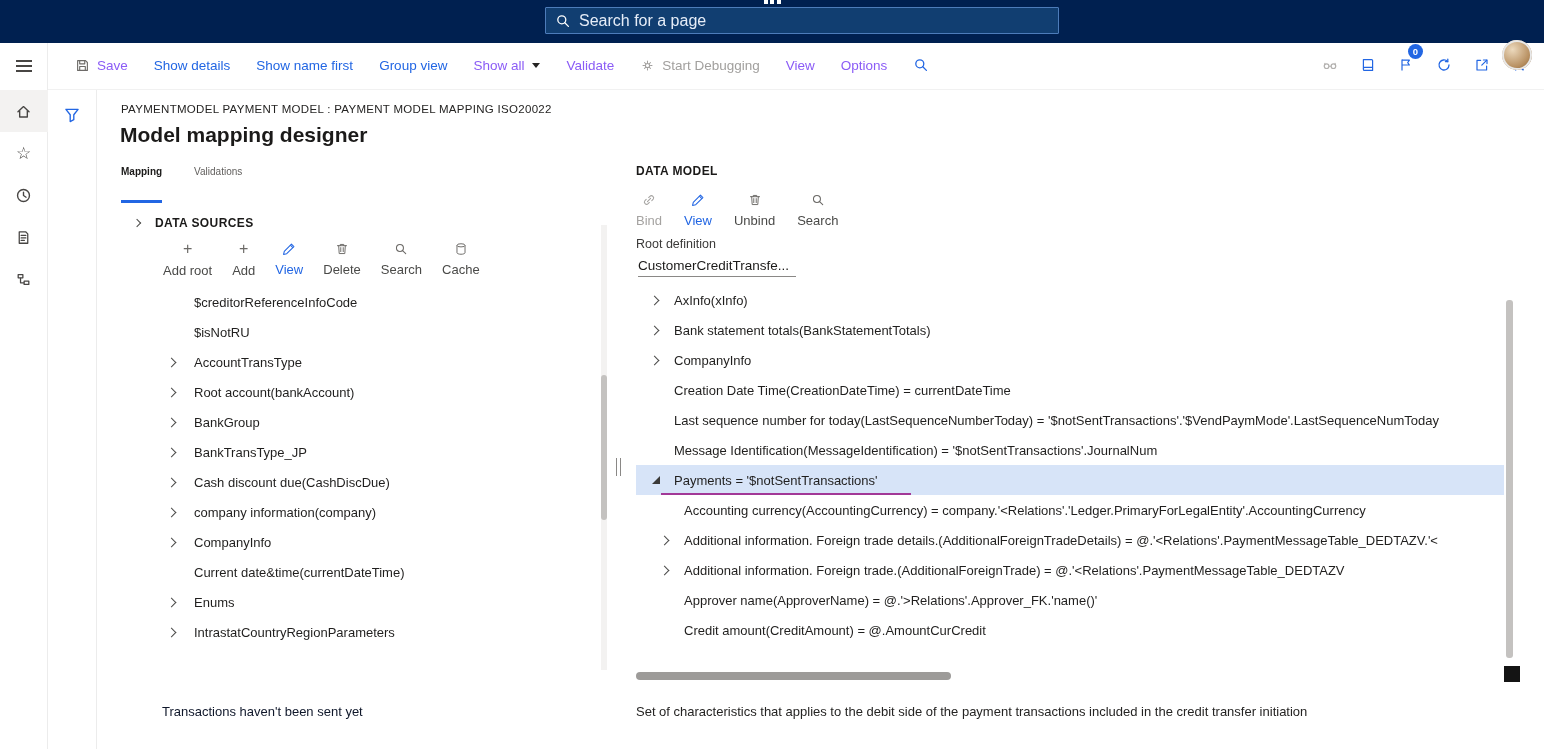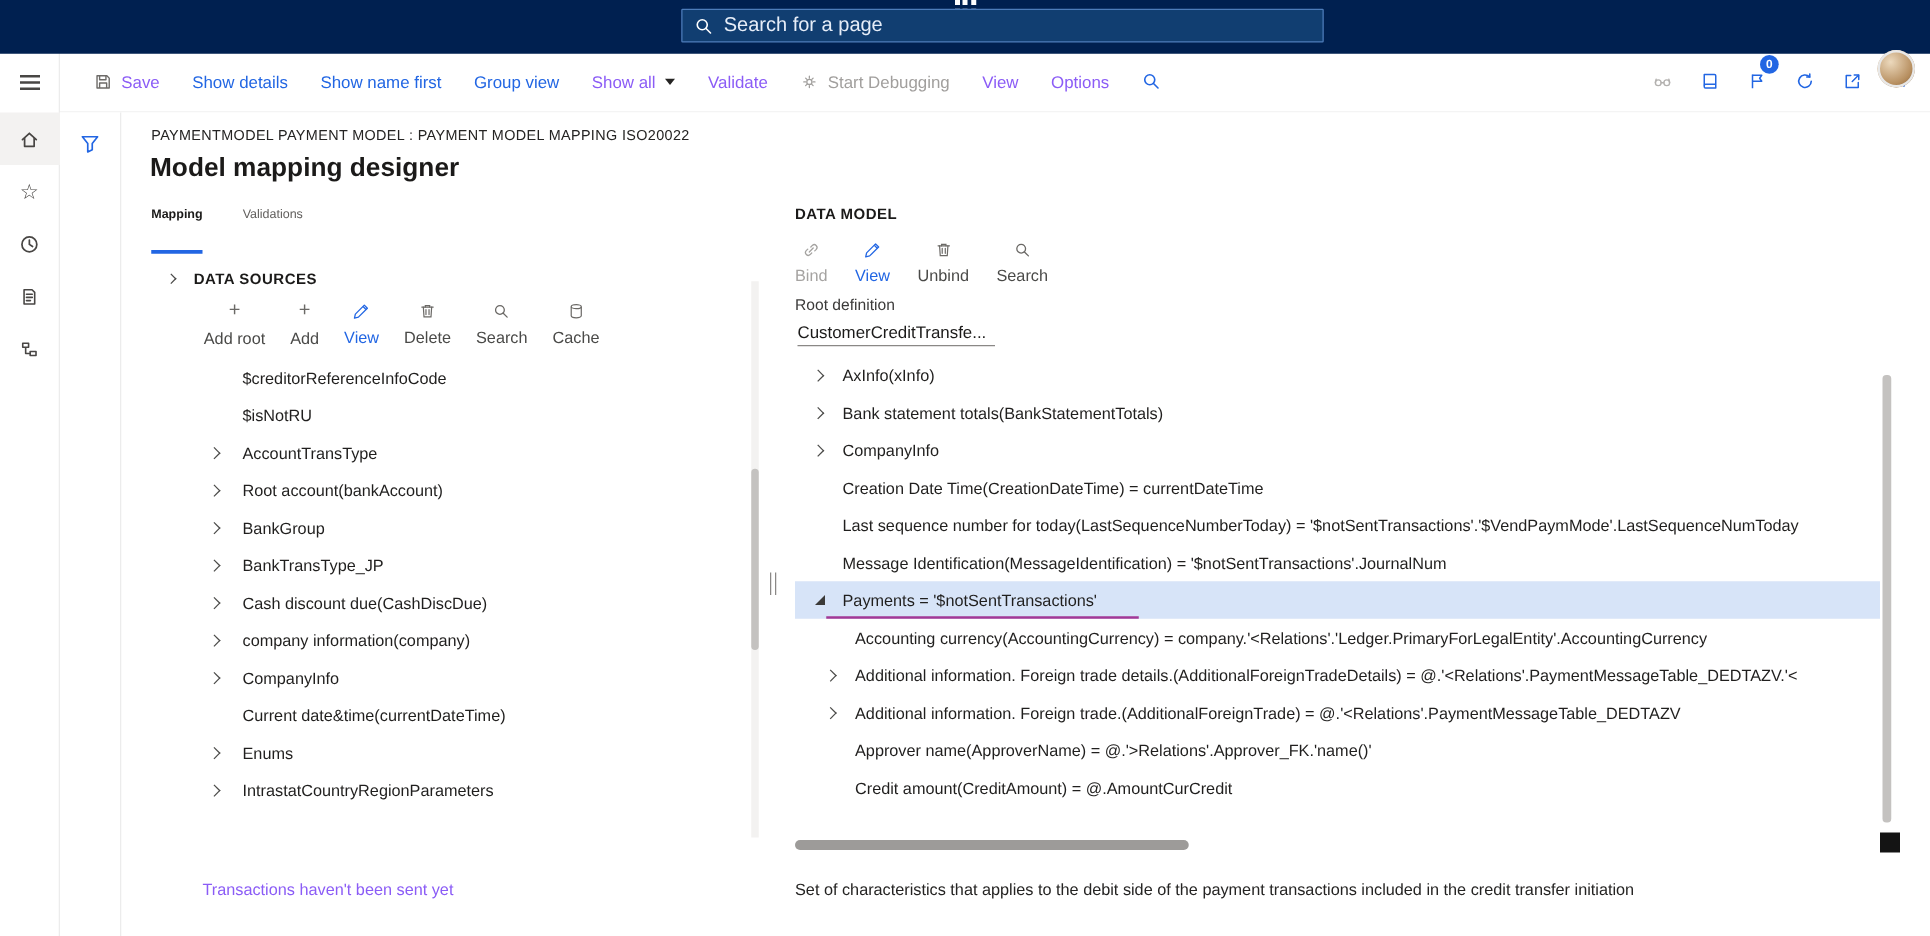--- a/index.html
+++ b/index.html
@@ -100,21 +100,21 @@
   .arrow-none .twisty{visibility:hidden;}
   .arrow-collapsed .twisty::before{content:"";width:6px;height:6px;border-right:1.4px solid #4a4a48;border-top:1.4px solid #4a4a48;transform:rotate(45deg);margin-right:3px;}
   .arrow-expanded .twisty::before{content:"";width:0;height:0;border-left:8px solid transparent;border-bottom:8px solid #3b3a39;}
   .tree-label{font-size:13px;color:#201f1e;padding:3px 8px;}
   .tree-row.selected{background:var(--selection-bg,#d7e4f8);}
   .src-tree .selected .tree-label{outline:1px solid var(--selection-border,#2f6fd0);}
   .src-tree .annotated::after{content:"";position:absolute;left:40px;bottom:-2px;width:210px;height:4px;background:var(--annotation-underline,#a23897);z-index:2;}
   .model-tree .annotated::after{content:"";position:absolute;left:25px;bottom:-2px;width:250px;height:4px;background:var(--annotation-underline,#a23897);z-index:2;}
 
   
-  .src-panel .status{position:absolute;left:41px;top:496px;font-size:13px;color:#8b5cf6;white-space:nowrap;}
+  .src-panel .status{position:absolute;left:41px;top:496px;font-size:13px;color:#0f172a;white-space:nowrap;}
   .model-panel .status{position:absolute;left:0;top:554px;font-size:13px;color:#252423;white-space:nowrap;}
 
   
   .vscroll{position:absolute;width:6px;background:#f3f2f1;}
   .vscroll .thumb{width:6px;background:#c4c2c0;border-radius:3px;}
   .vscroll.left{left:504px;top:135px;height:445px;}
   .vscroll.left .thumb{margin-top:150px;height:145px;}
   .vscroll.right{left:1409px;top:210px;height:358px;background:transparent;width:7px;}
   .vscroll.right .thumb{width:7px;height:358px;}
   .hscroll{position:absolute;left:539px;top:582px;width:315px;height:8px;border-radius:4px;background:#9d9b99;z-index:3;cursor:pointer;}

